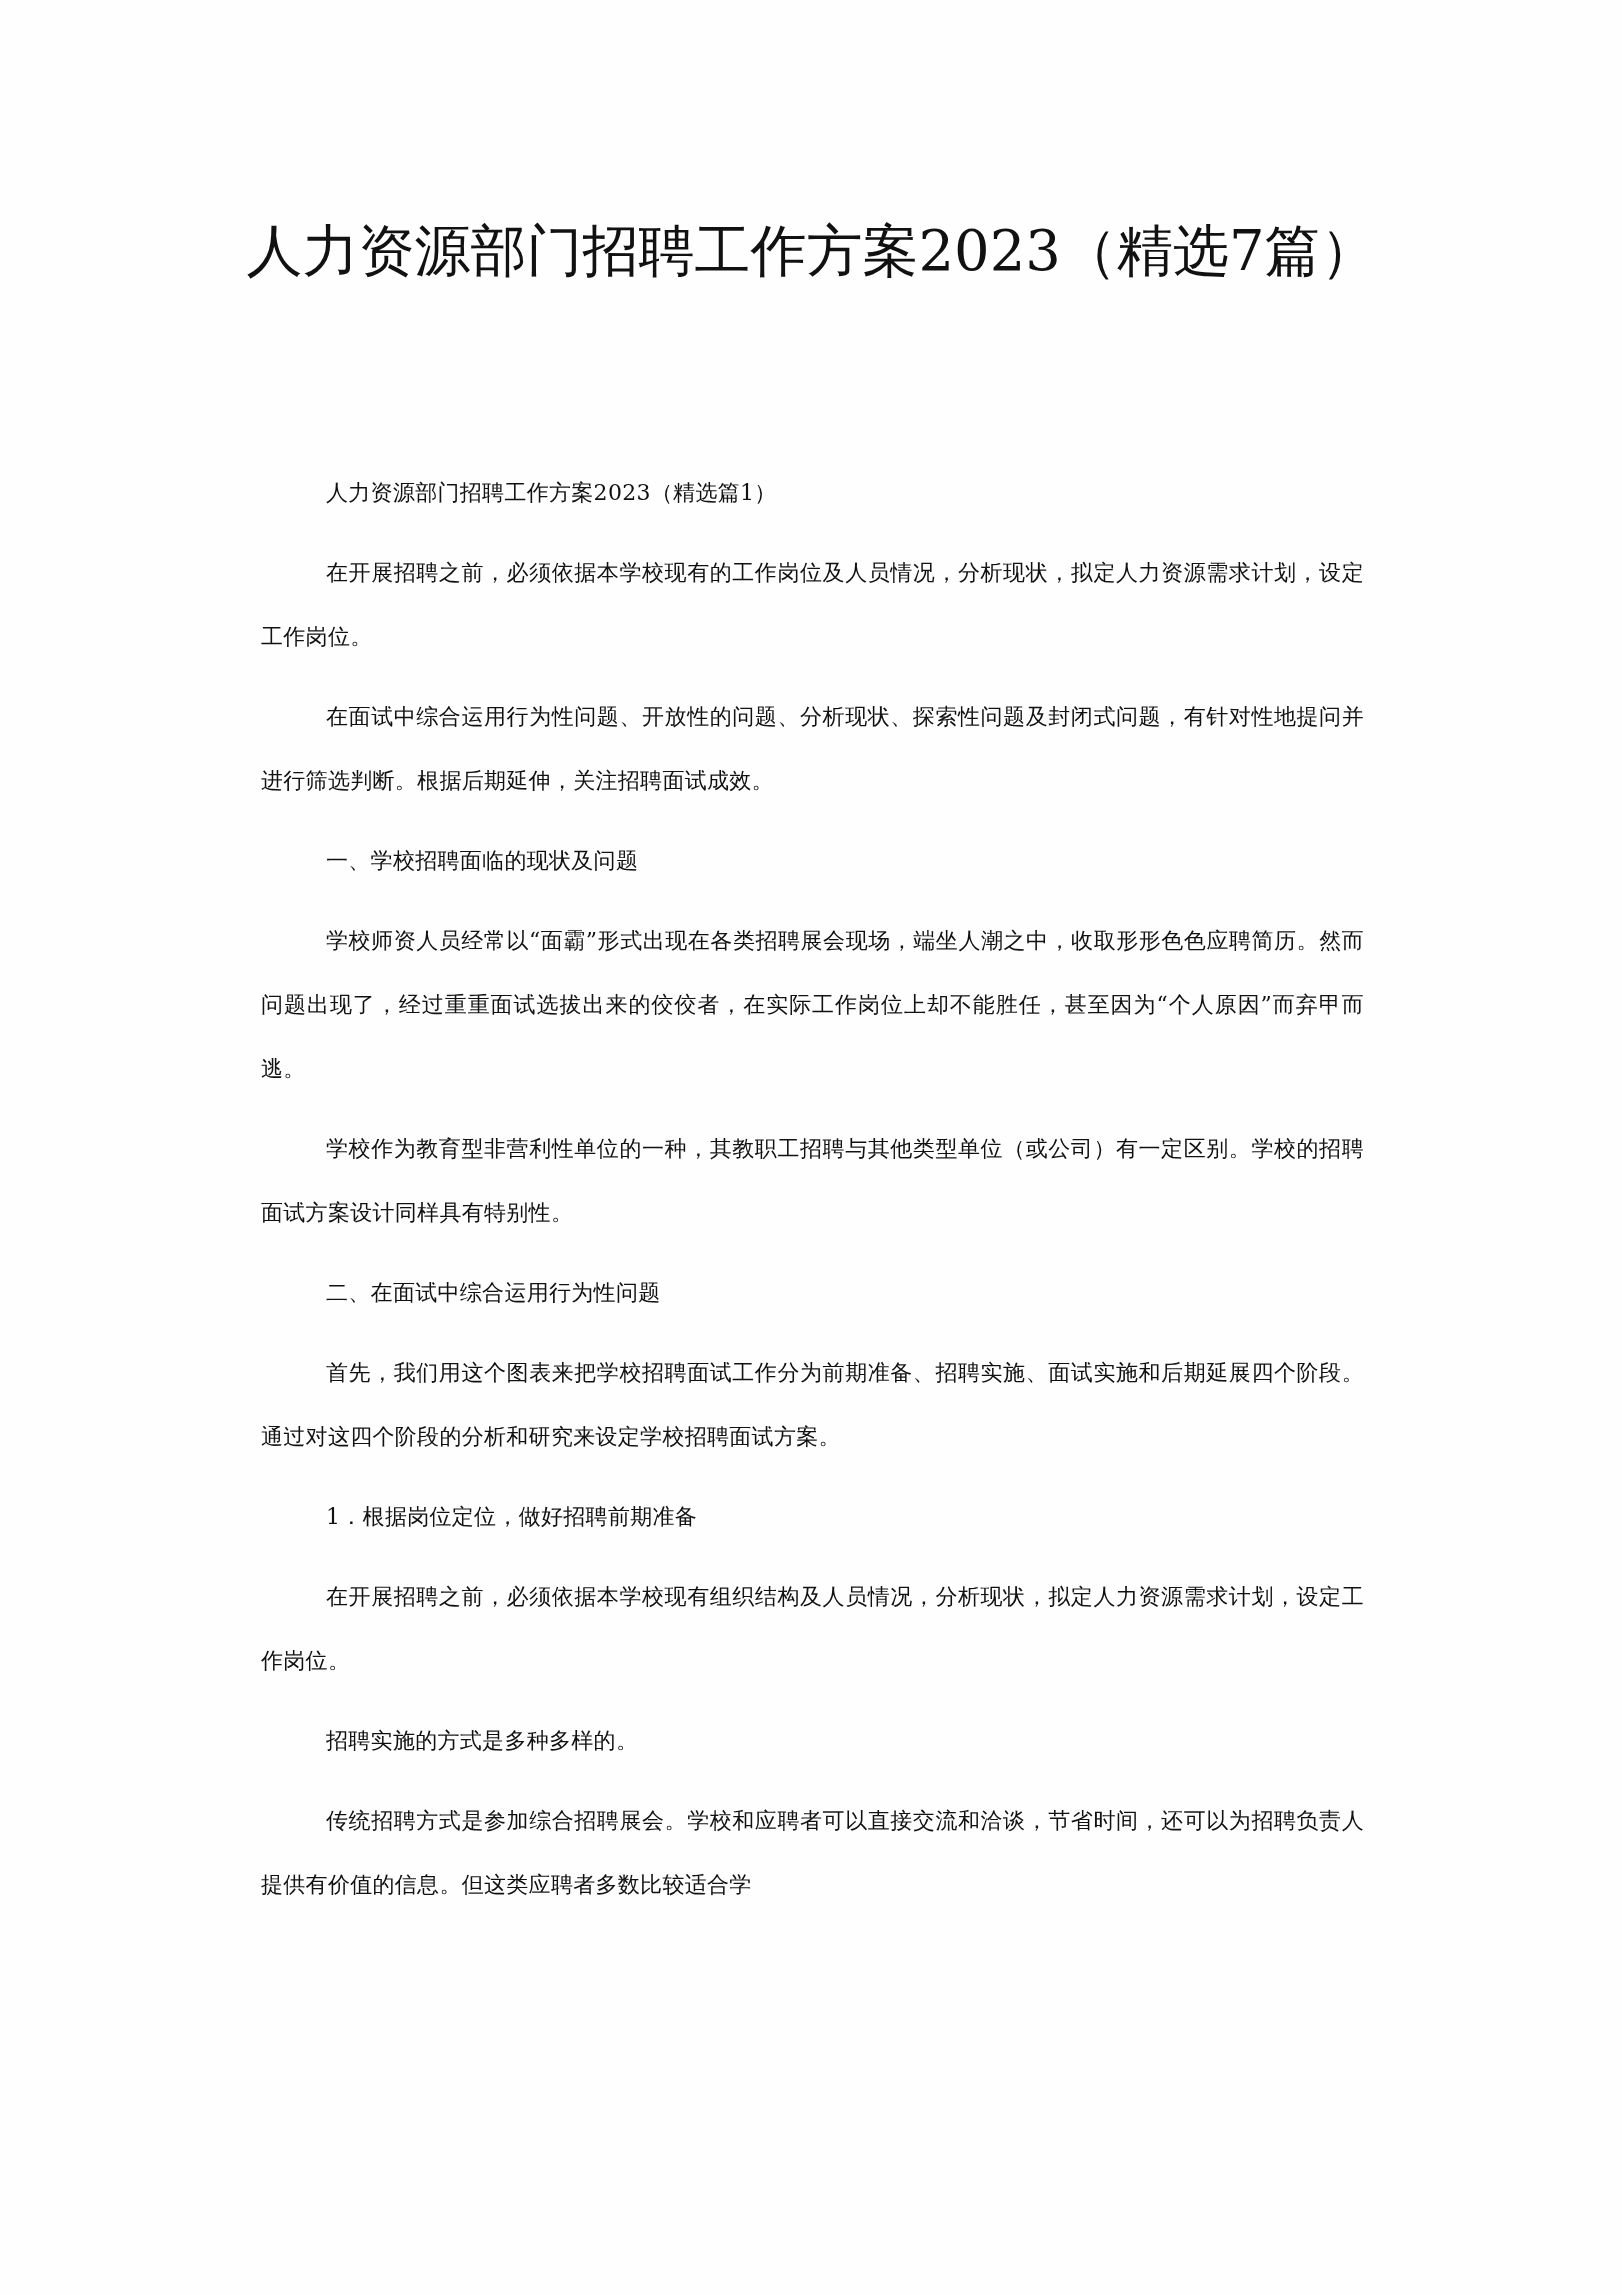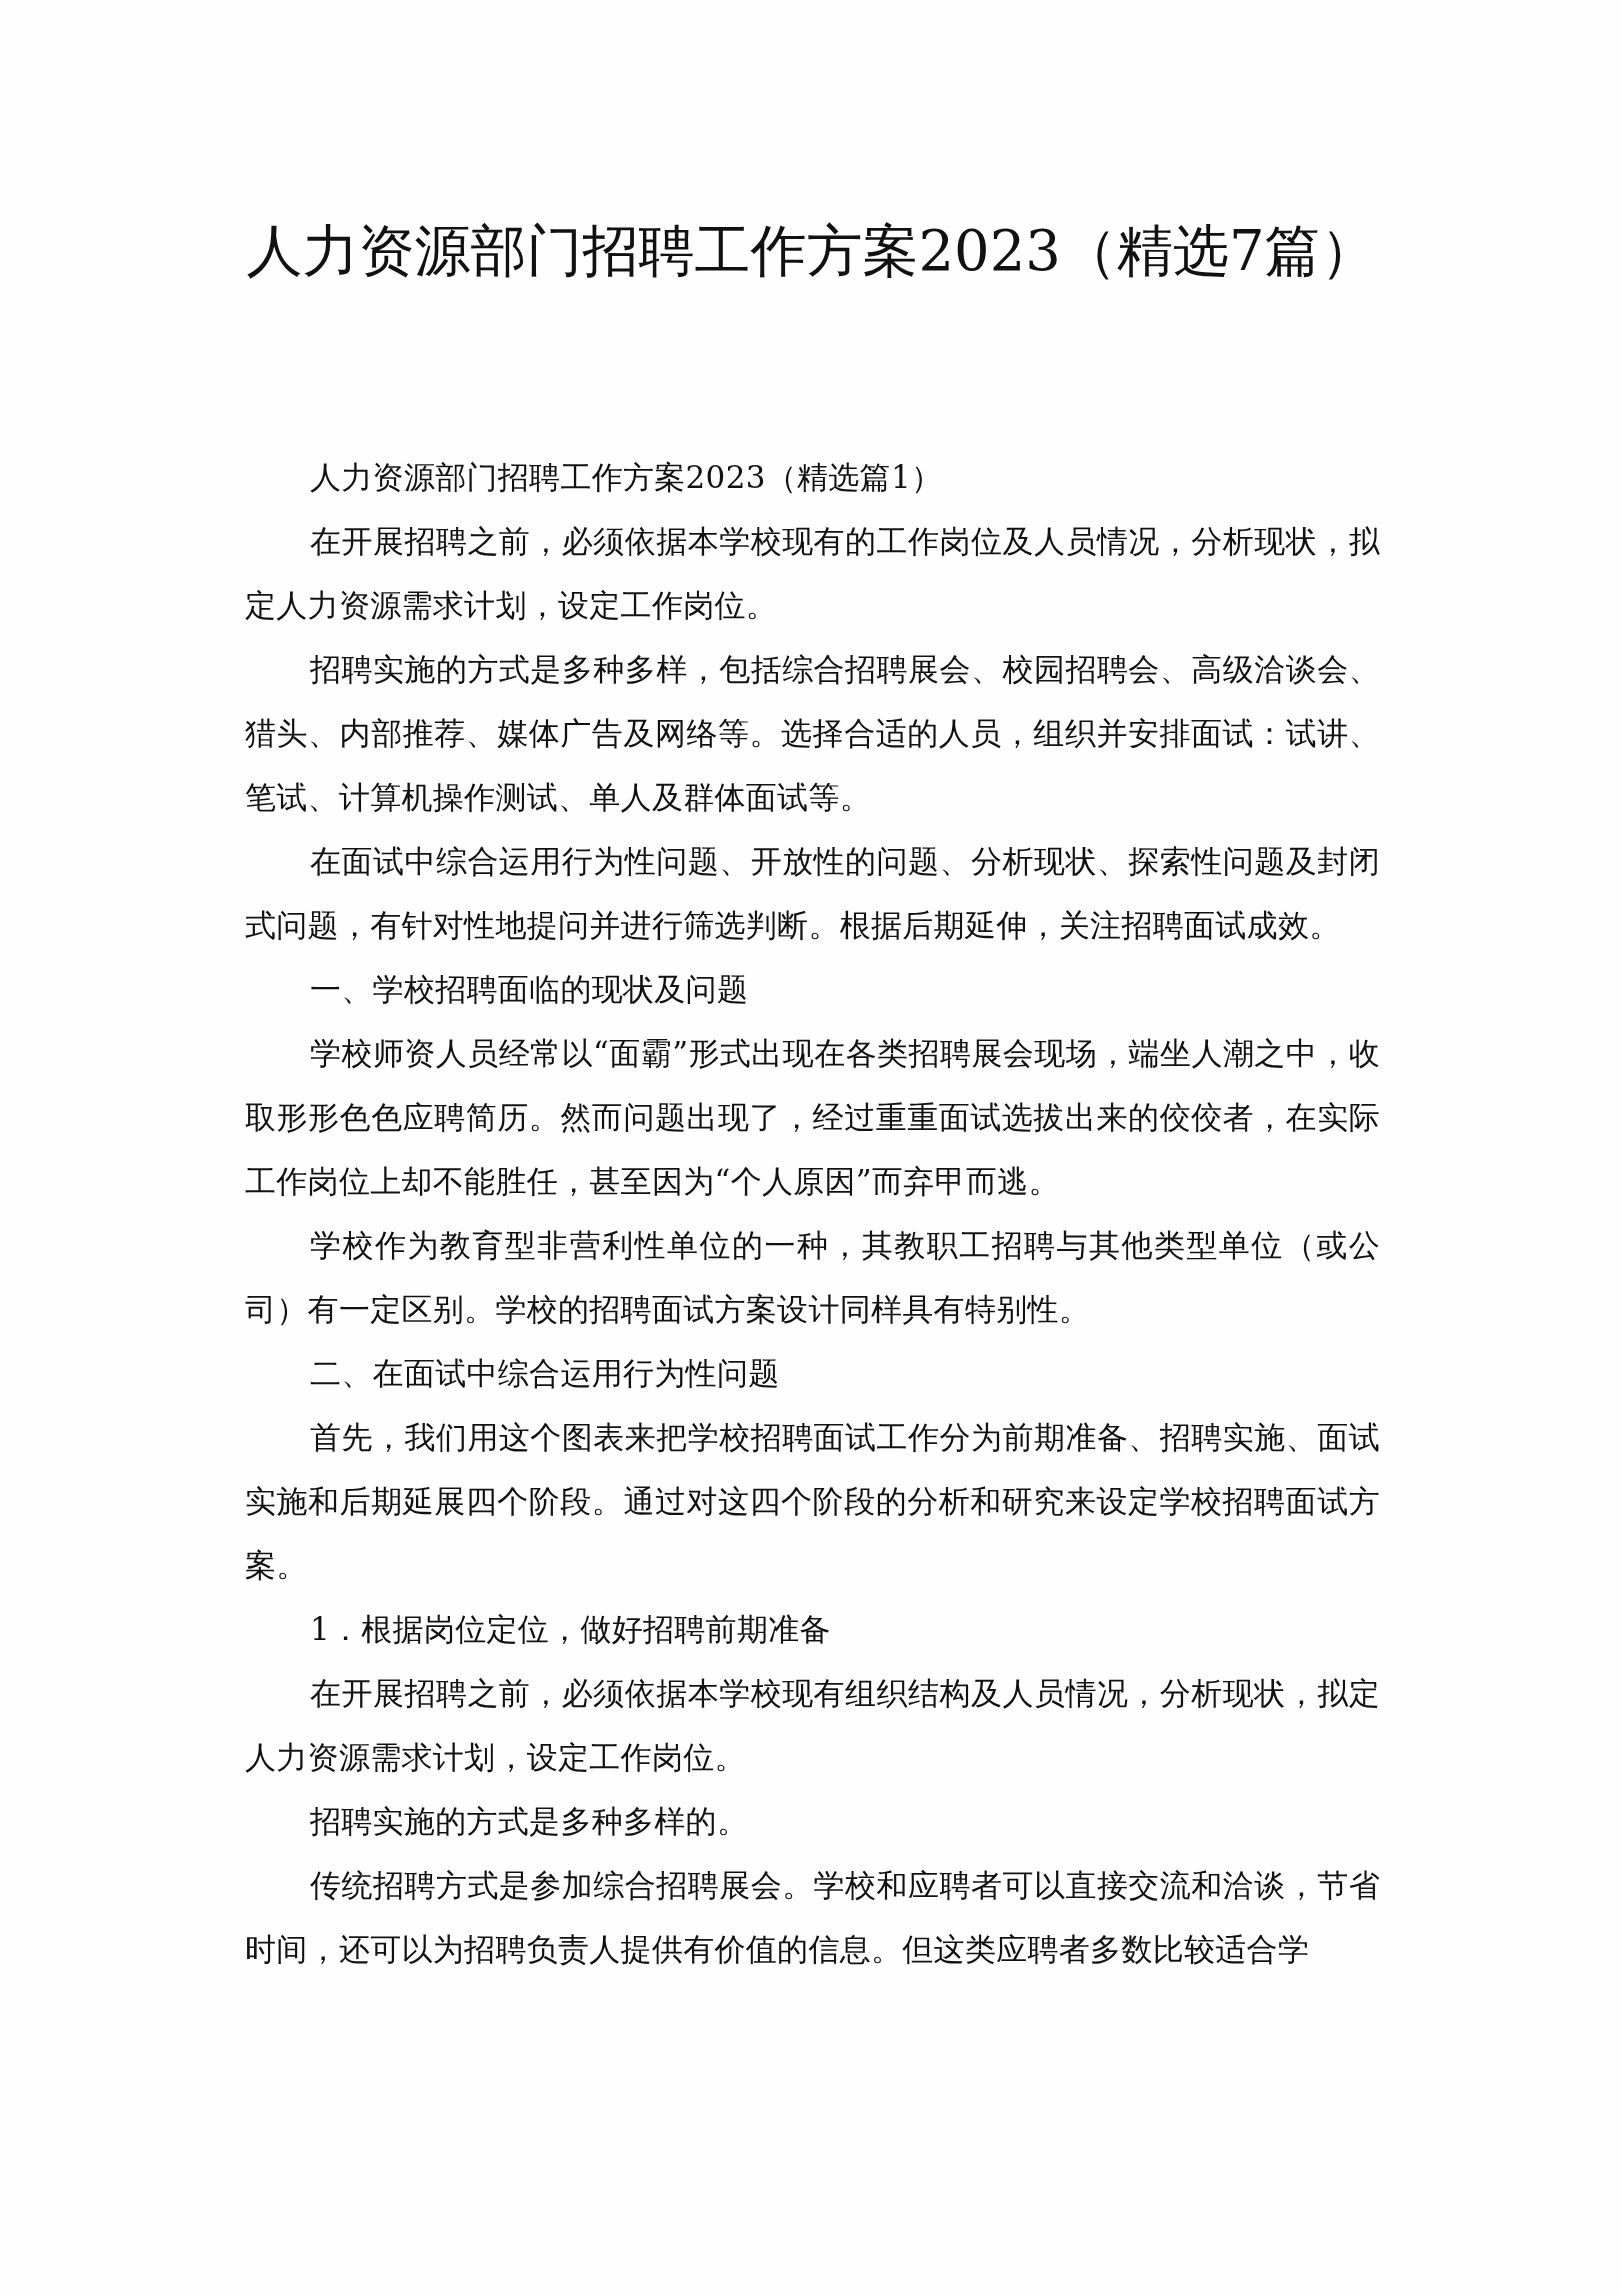--- a/index.html
+++ b/index.html
@@ -33,40 +33,39 @@
       margin: 0;
       letter-spacing: 0px;
     }
     .body {
       position: absolute;
       left: 245px;
       top: 437px;
       width: 1135px;
     }
     .para {
-      margin: 0;
-      font-size: 31px;
+      margin: 16px;
+      font-size: 22px;
       line-height: 64px;
       text-indent: 65px;
       text-align: justify;
       text-justify: inter-character;
       letter-spacing: 0.3px;
       word-break: break-all;
     }
   </style>
 </head>
 <body>
 
 <div class="page">
   <h1 class="title">人力资源部门招聘工作方案2023（精选7篇）</h1>
 
   <div class="body">
     <p class="para">人力资源部门招聘工作方案2023（精选篇1）</p>
     <p class="para">在开展招聘之前，必须依据本学校现有的工作岗位及人员情况，分析现状，拟定人力资源需求计划，设定工作岗位。</p>
-    <p class="para">招聘实施的方式是多种多样，包括综合招聘展会、校园招聘会、高级洽谈会、猎头、内部推荐、媒体广告及网络等。选择合适的人员，组织并安排面试：试讲、笔试、计算机操作测试、单人及群体面试等。</p>
     <p class="para">在面试中综合运用行为性问题、开放性的问题、分析现状、探索性问题及封闭式问题，有针对性地提问并进行筛选判断。根据后期延伸，关注招聘面试成效。</p>
     <p class="para">一、学校招聘面临的现状及问题</p>
     <p class="para">学校师资人员经常以“面霸”形式出现在各类招聘展会现场，端坐人潮之中，收取形形色色应聘简历。然而问题出现了，经过重重面试选拔出来的佼佼者，在实际工作岗位上却不能胜任，甚至因为“个人原因”而弃甲而逃。</p>
     <p class="para">学校作为教育型非营利性单位的一种，其教职工招聘与其他类型单位（或公司）有一定区别。学校的招聘面试方案设计同样具有特别性。</p>
     <p class="para">二、在面试中综合运用行为性问题</p>
     <p class="para">首先，我们用这个图表来把学校招聘面试工作分为前期准备、招聘实施、面试实施和后期延展四个阶段。通过对这四个阶段的分析和研究来设定学校招聘面试方案。</p>
     <p class="para">1．根据岗位定位，做好招聘前期准备</p>
     <p class="para">在开展招聘之前，必须依据本学校现有组织结构及人员情况，分析现状，拟定人力资源需求计划，设定工作岗位。</p>
     <p class="para">招聘实施的方式是多种多样的。</p>
     <p class="para">传统招聘方式是参加综合招聘展会。学校和应聘者可以直接交流和洽谈，节省时间，还可以为招聘负责人提供有价值的信息。但这类应聘者多数比较适合学</p>

